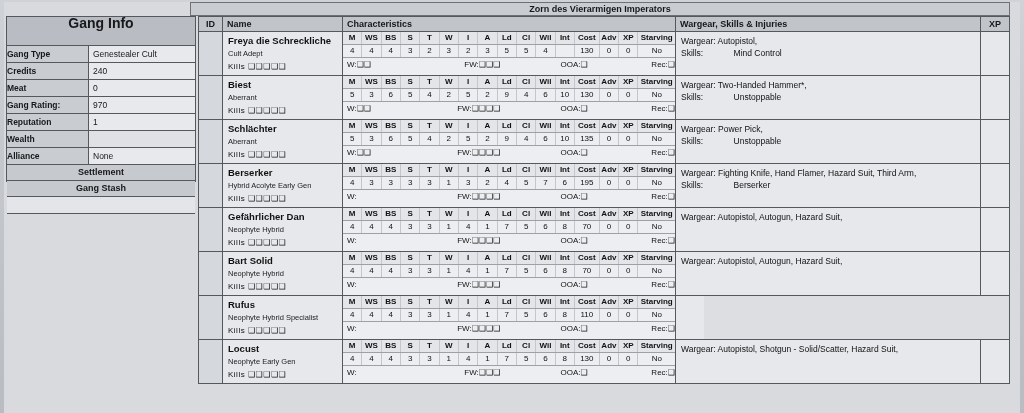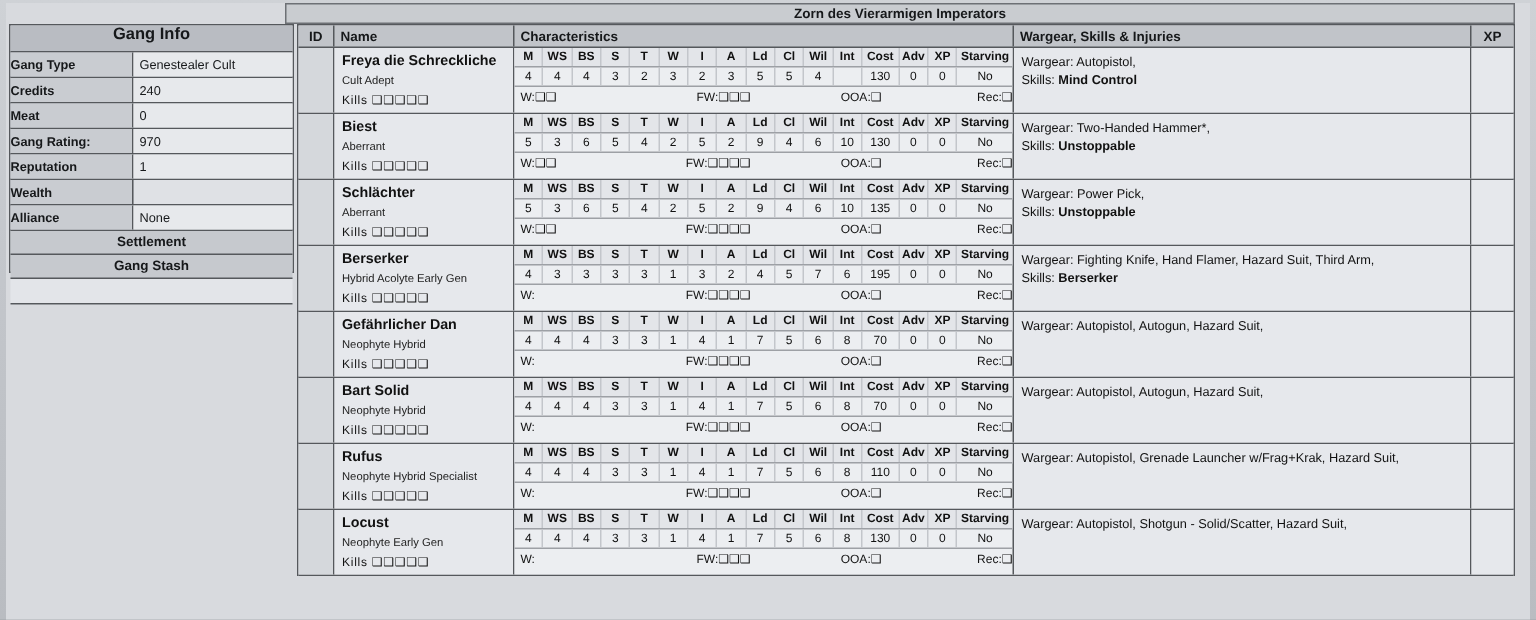--- a/index.html
+++ b/index.html
@@ -38,25 +38,25 @@
 
   
   .left-panel {
     position: absolute;
     left: 6px; top: 16px;
     width: 190px; height: 166px;
     border: 1px solid #55585c;
     background: #dfe1e5;
   }
   .lp-head {
-    height: 18px;
+    height: 29px;
     background: #b9bcc2;
     border-bottom: 1px solid #55585c;
     text-align: center;
-    font-size: 11px; font-weight: bold; line-height: 13px;
+    font-size: 14px; font-weight: bold; line-height: 13px;
     color: #16181a;
   }
   .lp-row {
     display: flex;
     height: 17px;
     border-bottom: 1px solid #55585c;
   }
   .lp-row .k {
     width: 82px;
     border-right: 1px solid #55585c;
@@ -155,21 +155,21 @@
   .notesline > div { flex:1; text-align: right; line-height: 12px; }
   .notesline > div.left { text-align: left; padding-left: 4px; flex: 0 0 70px;}
   .cell-war {
     flex: 1;
     background: #e6e8ec;
     padding: 3px 4px 0 5px;
     font-size: 8.5px;
     color: #111;
     line-height: 12px;
   }
-  .cell-war b { font-weight: bold; }
+  .cell-war b { font-weight: normal; margin-left: 28px; }
   .cell-xp { width: 28px; background:#e6e8ec; }
 </style>
 </head>
 <body>
 
 <div id="sheet">
   <div class="paper"></div>
 
   <div class="title-bar">Zorn des Vierarmigen Imperators</div>
 
@@ -602,23 +602,20 @@
               <span>0</span>
               <span class="w-starv">No</span>
             </div>
             <div class="notesline">
               <div class="left">W:</div>
               <div>FW:❑❑❑❑</div>
               <div>OOA:❑</div>
               <div>Rec:❑</div>
             </div>
           </div>
-          <div class="cell-war">
-            <div>Wargear: Autopistol, Grenade Launcher w/Frag+Krak, Hazard Suit,</div>
-          </div>
           <div class="cell-xp"></div>
         </div>
         <div class="r-row">
           <div class="cell-id"></div>
           <div class="cell-name">
             <div class="nm">Locust</div>
             <div class="sub">Neophyte Early Gen</div>
             <div class="kills">Kills ❑❑❑❑❑</div>
           </div>
           <div class="cell-char">

